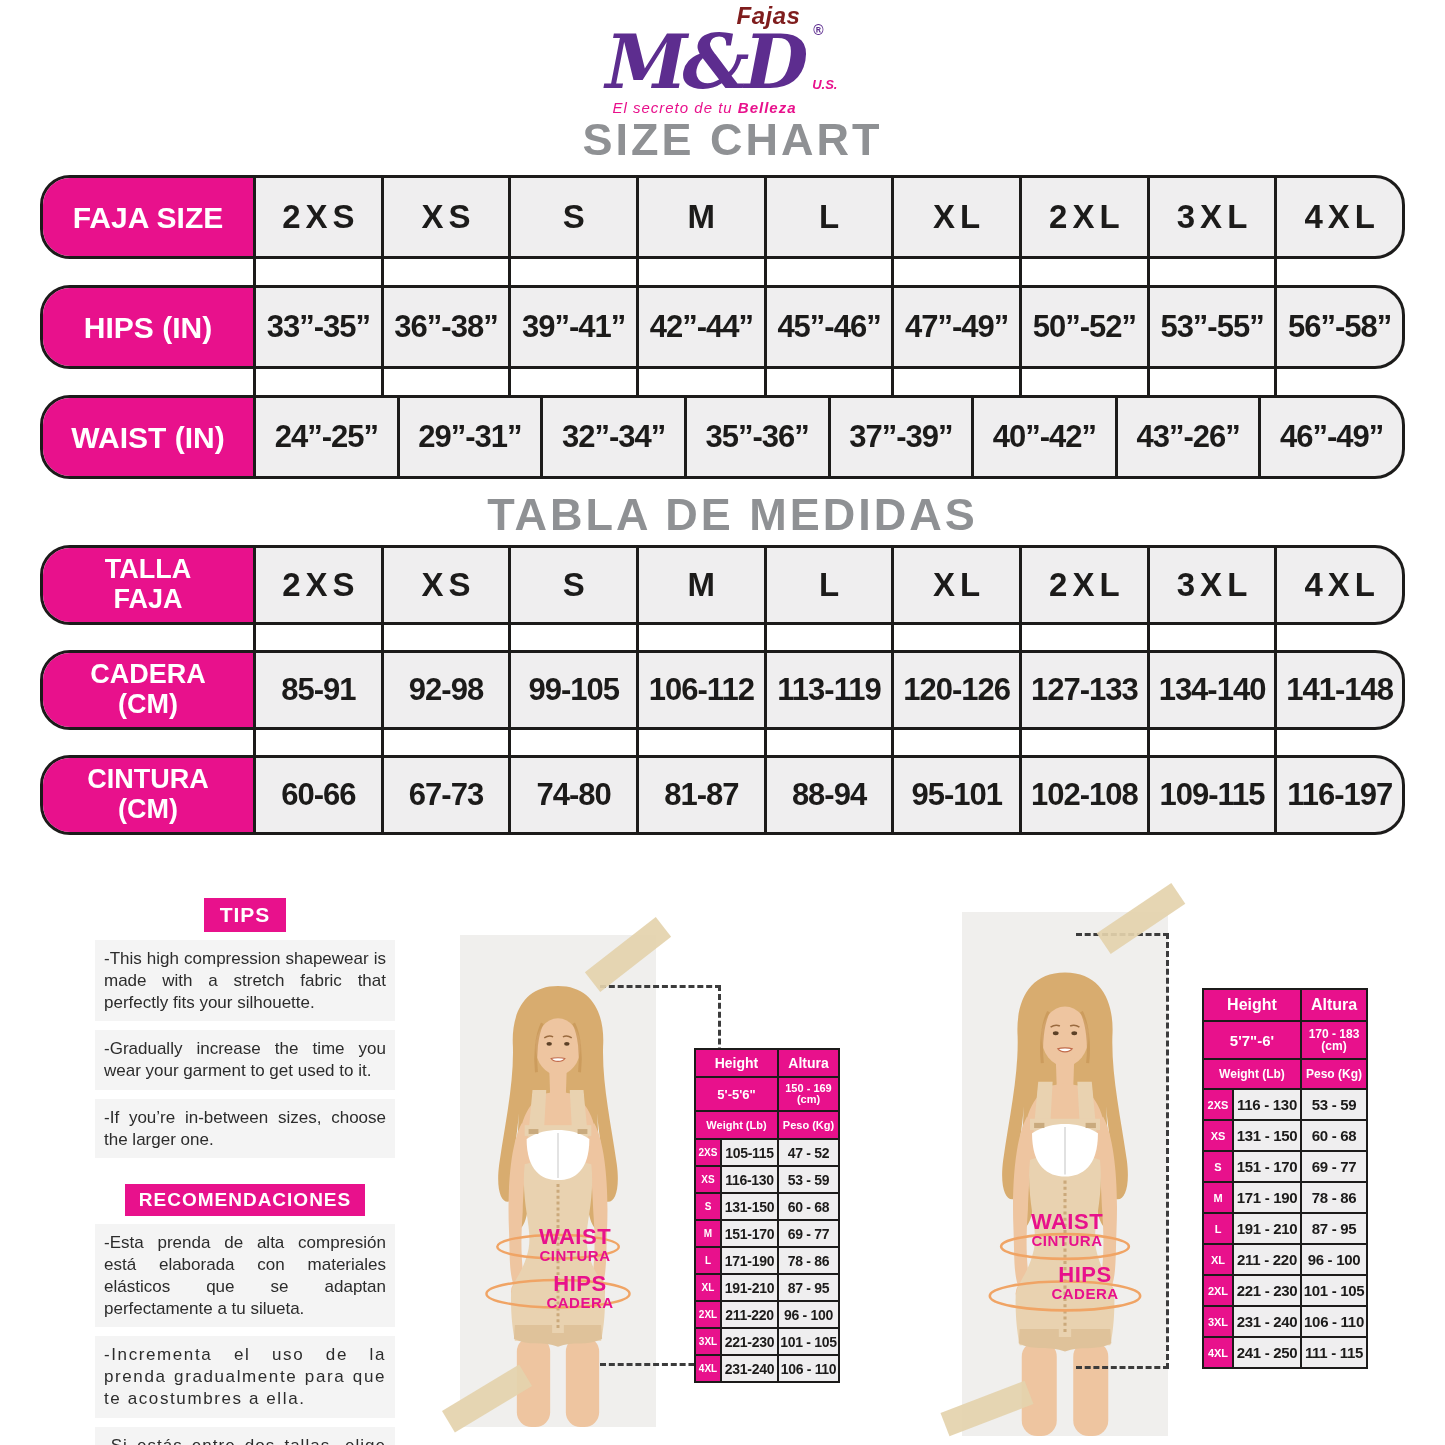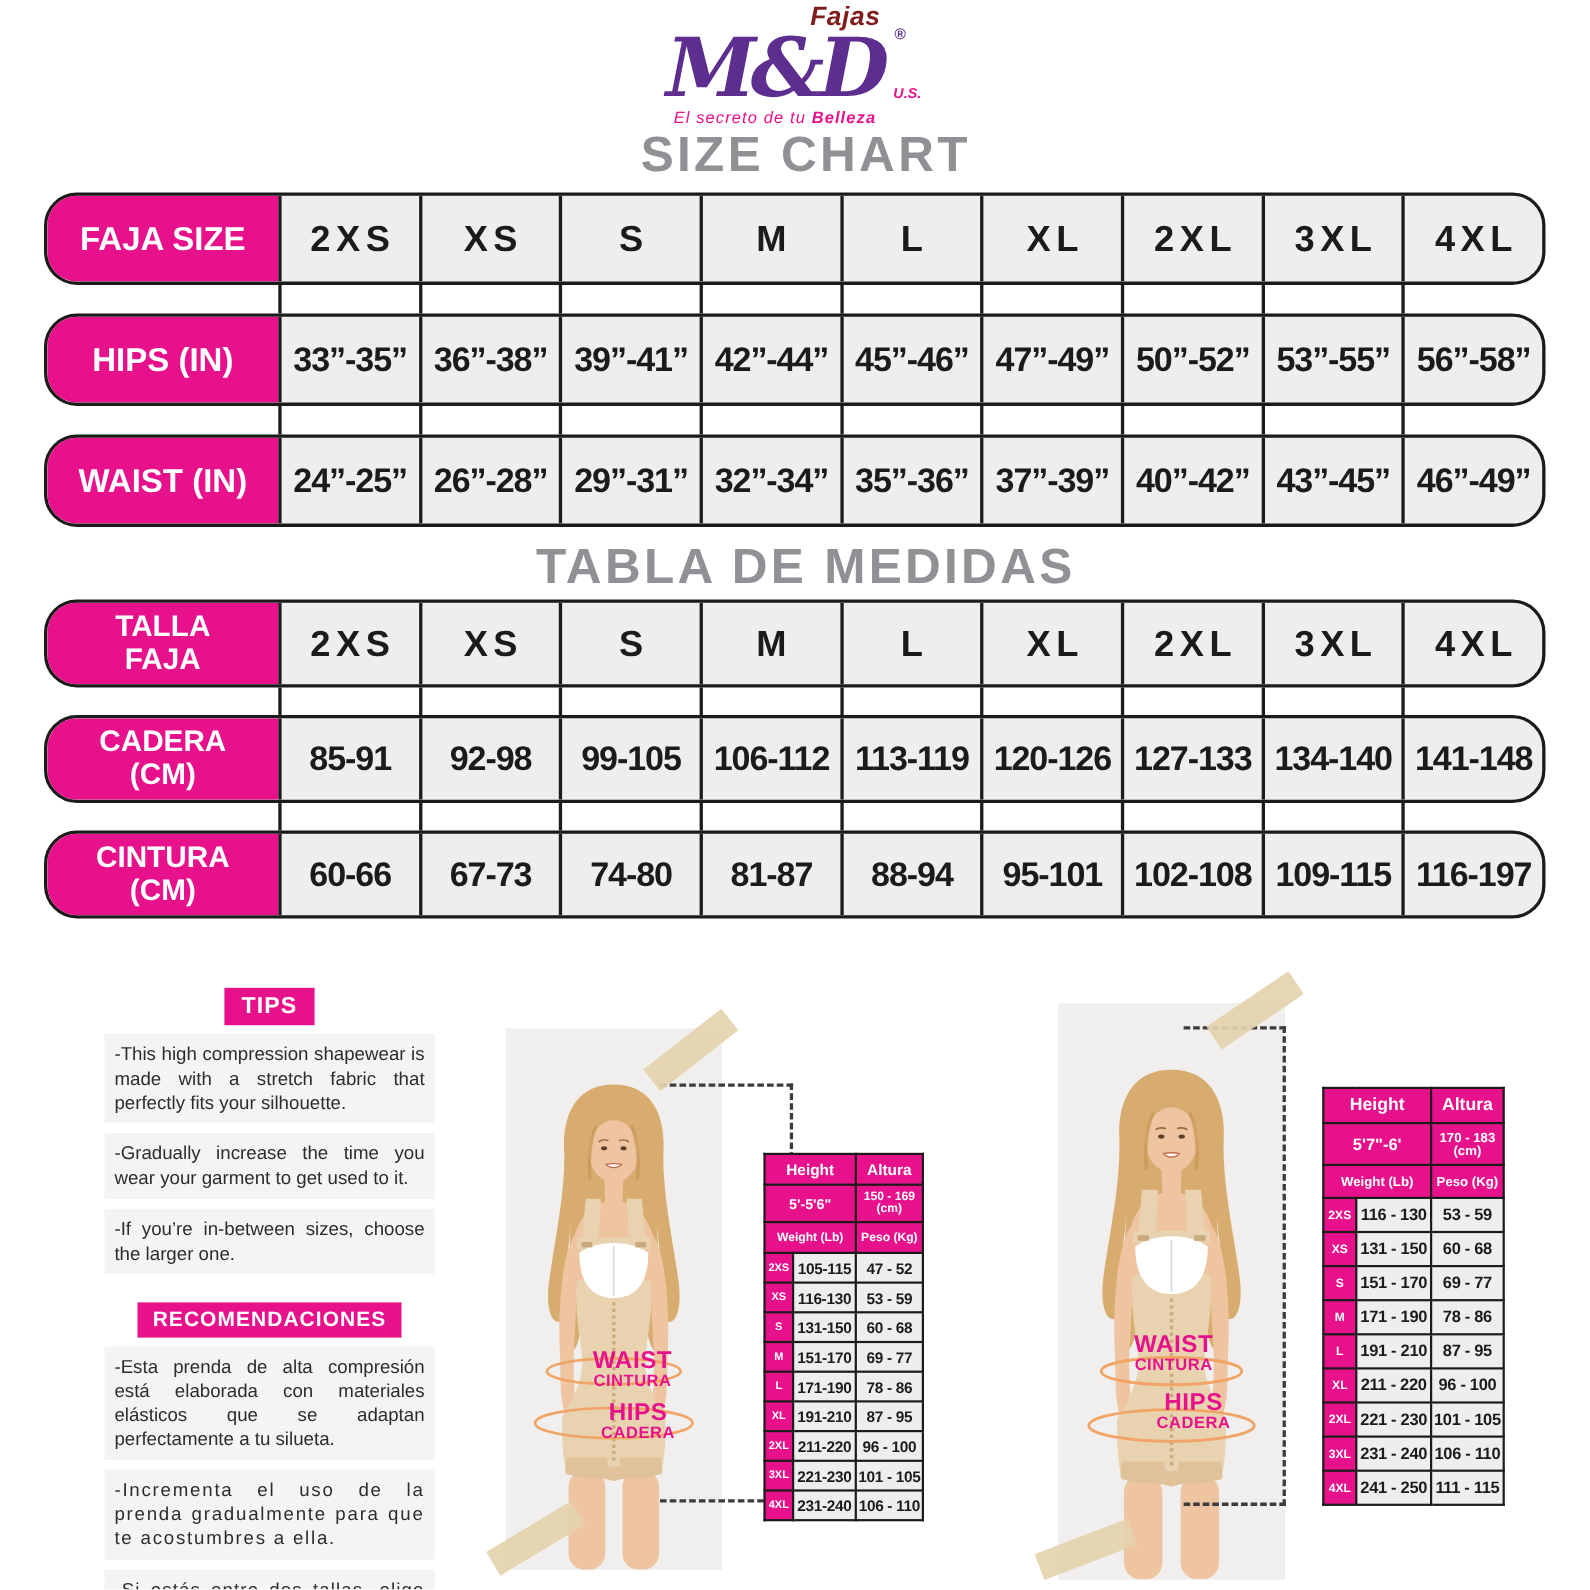--- a/index.html
+++ b/index.html
@@ -170,27 +170,26 @@
         <div class="g-cell"></div>
         <div class="g-cell"></div>
         <div class="g-cell"></div>
         <div class="g-cell"></div>
         <div class="g-cell"></div>
         <div class="g-cell"></div>
     </div>
     <div class="t-row">
       <div class="t-label">WAIST (IN)</div>
       <div class="t-cell">24”-25”</div>
-      <div class="t-cell">26”-28”</div>
       <div class="t-cell">29”-31”</div>
       <div class="t-cell">32”-34”</div>
       <div class="t-cell">35”-36”</div>
       <div class="t-cell">37”-39”</div>
       <div class="t-cell">40”-42”</div>
-      <div class="t-cell">43”-45”</div>
+      <div class="t-cell">43”-26”</div>
       <div class="t-cell">46”-49”</div>
     </div>
   </div>
 
   <div class="big-title" id="title-es">TABLA DE MEDIDAS</div>
 
   <div class="stable" id="table-es">
     <div class="t-row t-row2">
       <div class="t-label two">
         <span>TALLA</span>

